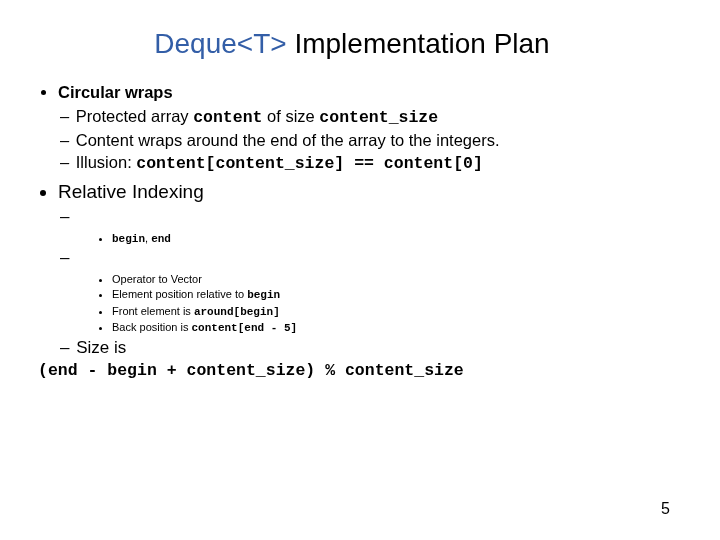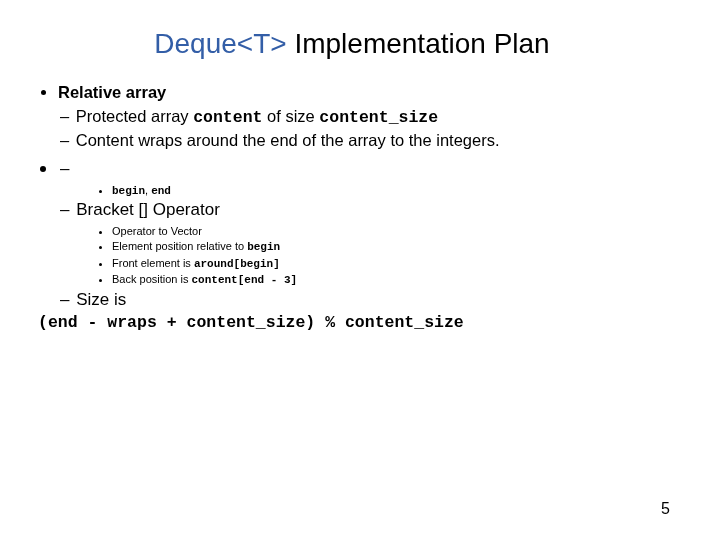--- a/index.html
+++ b/index.html
@@ -74,56 +74,59 @@
 
 <div class="slide">
 
   <div class="title">
     <span class="blue">Deque&lt;T&gt;</span><span class="black"> Implementation Plan</span>
   </div>
 
   <ul class="top">
 
     <li>
-      <span class="bold">Relative array</span>
+      <span class="bold">Circular wraps</span>
       <ul class="sub">
         <li>
           <span>Protected array </span><span class="mono-bold">content</span><span> of size </span><span class="mono-bold">content_size</span>
         </li>
         <li>Content wraps around the end of the array to the integers.</li>
+        <li>
+          <span>Illusion: </span><span class="mono-bold">content[content_size] == content[0]</span>
+        </li>
       </ul>
     </li>
 
     <li class="relsec">
+      <span>Relative Indexing</span>
       <ul class="sub">
         <li>
           <ul class="bullets3">
             <li>
               <span class="mono-bold">begin</span><span>, </span><span class="mono-bold">end</span>
             </li>
           </ul>
         </li>
         <li>
-          <span>Bracket [] Operator</span>
           <ul class="bullets3">
             <li>Operator to Vector</li>
             <li>
               <span>Element position relative to </span><span class="mono-bold">begin</span>
             </li>
             <li>
               <span>Front element is </span><span class="mono-bold">around[begin]</span>
             </li>
             <li>
-              <span>Back position is </span><span class="mono-bold">content[end - 3]</span>
+              <span>Back position is </span><span class="mono-bold">content[end - 5]</span>
             </li>
           </ul>
         </li>
         <li>
           <span>Size is</span><br>
-          <span class="sizeformula" style="margin-left:-40px; display:inline-block;">(end - wraps + content_size) % content_size</span>
+          <span class="sizeformula" style="margin-left:-40px; display:inline-block;">(end - begin + content_size) % content_size</span>
         </li>
       </ul>
     </li>
 
   </ul>
 
   <div class="pagenum">5</div>
 </div>
 
 </body></html>

